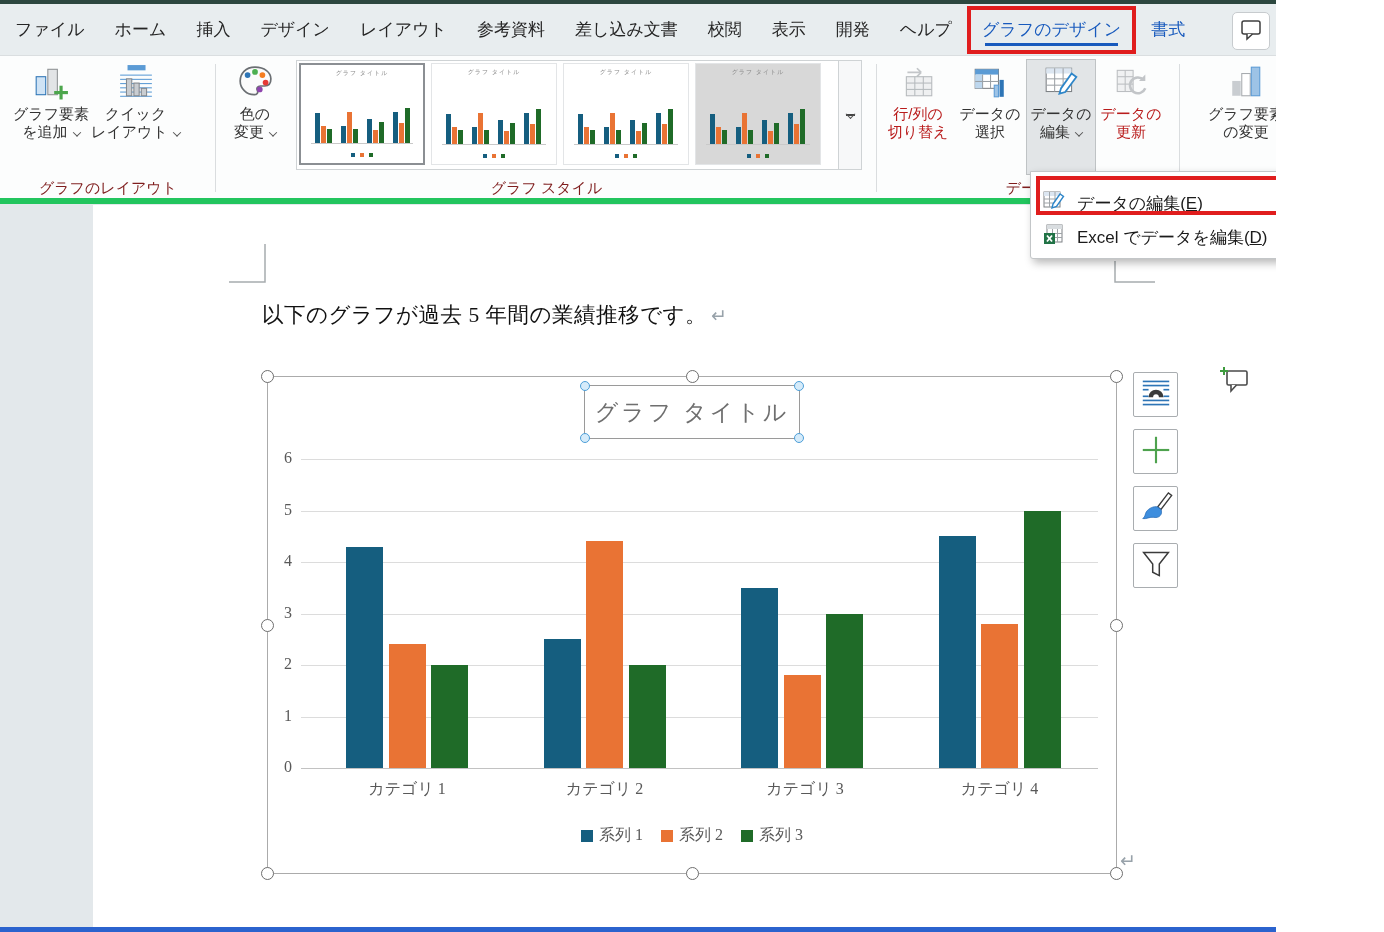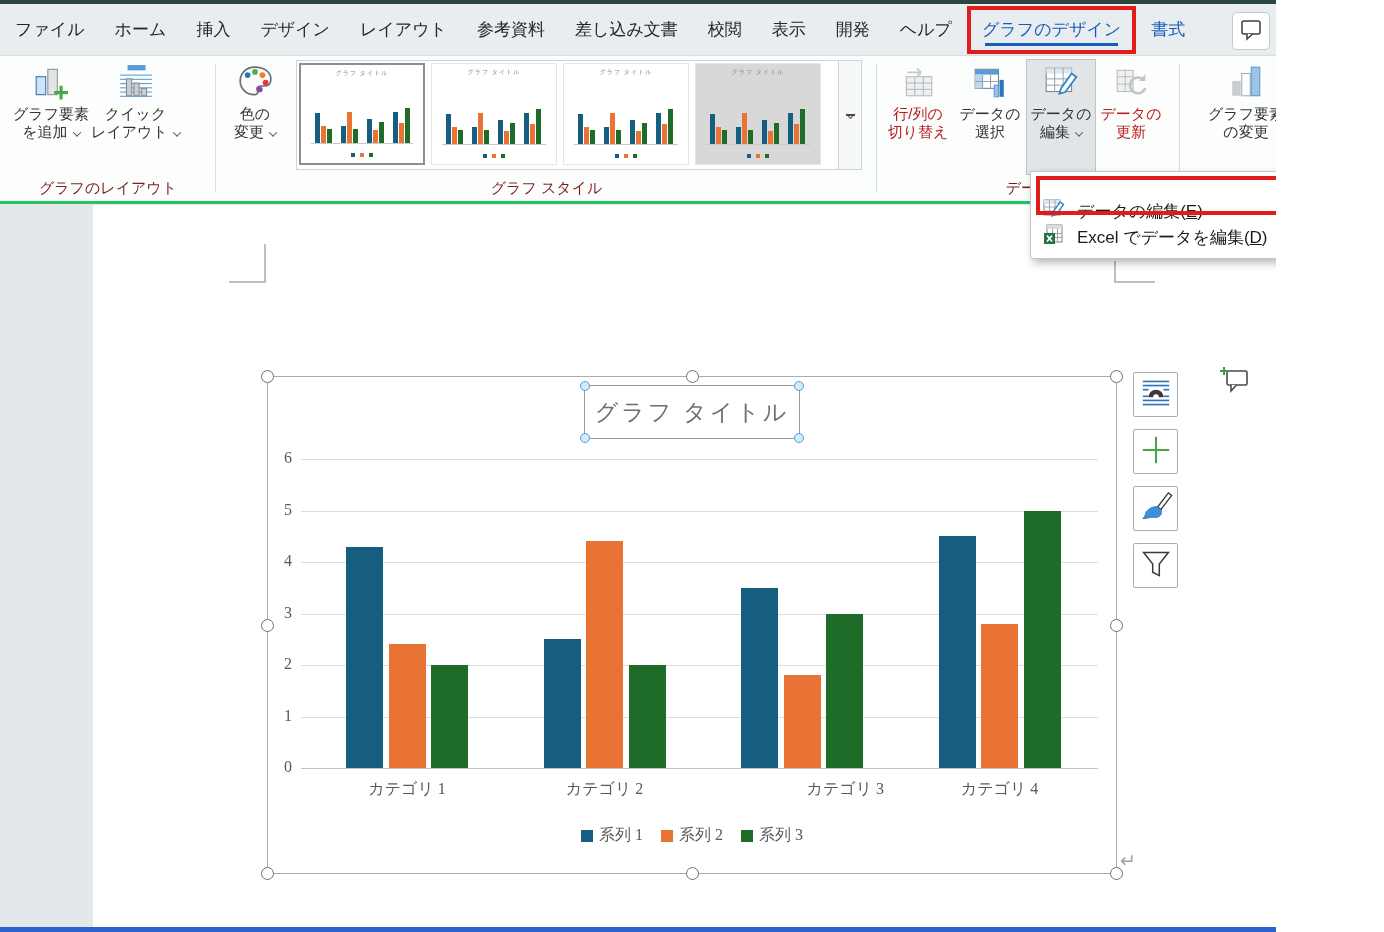--- a/index.html
+++ b/index.html
@@ -22,21 +22,21 @@
   .tab.annotated { border:4px solid #E01D1D; padding:0 11px; height:48px; }
   .tabbar-right { position:absolute; right:0; top:8px; height:40px; display:flex; gap:10px; }
   .tb-btn { width:38px; height:38px; border:1px solid #C7CBCE; border-radius:5px; background:#fff;
             display:flex; align-items:center; justify-content:center; }
   .tb-btn.wide { width:56px; gap:3px; }
   .tb-btn.share { width:52px; background:#2363DB; border-color:#2363DB; border-radius:5px 0 0 5px; margin-right:-14px; }
   .chv { display:inline-block; width:7px; height:7px; border-right:1.6px solid #555; border-bottom:1.6px solid #555;
          transform:rotate(45deg) translate(-1px,-1px); }
 
   
-  .ribbon { position:absolute; left:0; top:56px; width:1384px; height:148px; background:#FCFDFD; border-bottom:3px solid #22c55e; }
+  .ribbon { position:absolute; left:0; top:56px; width:1384px; height:148px; background:#FCFDFD; border-bottom:6px solid #22c55e; }
   .rgroup { position:absolute; top:0; height:148px; }
   .rgroup .sep { position:absolute; right:0; top:8px; height:128px; width:1px; background:#DADDDF; }
   .grplabel { position:absolute; bottom:6px; left:0; width:100%; text-align:center; font-size:15px; color:#7f1d1d; white-space:nowrap; }
   .btnrow { position:absolute; left:0; top:3px; display:flex; align-items:flex-start; }
   .bigbtn { display:flex; flex-direction:column; align-items:center; padding-top:4px; height:116px; border:1px solid transparent; }
   .bigbtn .ic { width:36px; height:36px; margin-bottom:5px; }
   .bigbtn .lbl { font-size:15px; line-height:18px; color:#333; text-align:center; white-space:nowrap; }
   .bigbtn.disabled .lbl { color:#b91c1c; }
   .bigbtn.pressed { background:#E2E5E7; border:1px solid #BFC3C5; }
   .bigbtn .chv { width:6px; height:6px; margin-left:2px; }
@@ -423,20 +423,23 @@
 
   <div class="page"></div>
 
   <svg class="cropmark" style="left:228px;top:243px;" width="42" height="42">
       <path d="M37 1 V39 H1" fill="none" stroke="#A7ACAF" stroke-width="1.5"></path>
     </svg>
   <svg class="cropmark" style="left:1114px;top:260px;" width="42" height="42">
       <path d="M1 1 V22 H41" fill="none" stroke="#A7ACAF" stroke-width="1.5"></path>
     </svg>
 
+  <div class="para">
+    <span>以下のグラフが過去 5 年間の業績推移です。</span><span class="retmark">↵</span>
+  </div>
 
   <div class="chart-frame">
     <div style="position:absolute;left:0;top:0;width:100%;height:100%;">
         <div class="gridline zero" style="top: 391px;"></div>
         <div class="ytick" style="top: 381px;">0</div>
         <div class="gridline" style="top: 339.5px;"></div>
         <div class="ytick" style="top: 329.5px;">1</div>
         <div class="gridline" style="top: 288px;"></div>
         <div class="ytick" style="top: 278px;">2</div>
         <div class="gridline" style="top: 236.5px;"></div>
@@ -451,21 +454,21 @@
         <div class="bar" style="left: 120.7px; top: 267.4px; height: 123.6px; background: rgb(233, 115, 52);"></div>
         <div class="bar" style="left: 163.4px; top: 288px; height: 103px; background: rgb(31, 107, 40);"></div>
         <div class="cat-label" style="left: 77px;">カテゴリ 1</div>
         <div class="bar" style="left: 275.5px; top: 262.25px; height: 128.75px; background: rgb(21, 94, 127);"></div>
         <div class="bar" style="left: 318.2px; top: 164.4px; height: 226.6px; background: rgb(233, 115, 52);"></div>
         <div class="bar" style="left: 360.9px; top: 288px; height: 103px; background: rgb(31, 107, 40);"></div>
         <div class="cat-label" style="left: 274.5px;">カテゴリ 2</div>
         <div class="bar" style="left: 473px; top: 210.75px; height: 180.25px; background: rgb(21, 94, 127);"></div>
         <div class="bar" style="left: 515.7px; top: 298.3px; height: 92.7px; background: rgb(233, 115, 52);"></div>
         <div class="bar" style="left: 558.4px; top: 236.5px; height: 154.5px; background: rgb(31, 107, 40);"></div>
-        <div class="cat-label" style="left: 492px; text-align: right;">カテゴリ 3</div>
+        <div class="cat-label" style="left: 475px;">カテゴリ 3</div>
         <div class="bar" style="left: 670.5px; top: 159.25px; height: 231.75px; background: rgb(21, 94, 127);"></div>
         <div class="bar" style="left: 713.2px; top: 246.8px; height: 144.2px; background: rgb(233, 115, 52);"></div>
         <div class="bar" style="left: 755.9px; top: 133.5px; height: 257.5px; background: rgb(31, 107, 40);"></div>
         <div class="cat-label" style="left: 669.5px;">カテゴリ 4</div>
       </div>
     <div class="chart-legend">
         <div class="leg-item">
           <span class="swatch" style="background: rgb(21, 94, 127);"></span>
           <span>系列 1</span>
         </div>
@@ -546,21 +549,21 @@
           <path d="M11 19 v6 l5.5 -6" fill="#fff" stroke="#4A4A4A" stroke-width="1.6"></path>
           <g stroke="#3E9B3E" stroke-width="2">
             <line x1="4" y1="1" x2="4" y2="9"></line>
             <line x1="0" y1="5" x2="8" y2="5"></line>
           </g>
         </svg>
     </span>
   </div>
 
   <div class="menu">
-    <div class="menu-item" style="top:20px;">
+    <div class="menu-item" style="top:12px;">
       <span>
         <svg width="22" height="22" viewBox="0 0 22 22">
             <rect x="1" y="2" width="16" height="15" fill="#fff" stroke="#7E8286"></rect>
             <rect x="1" y="2" width="16" height="4" fill="#DCE6F1"></rect>
             <line x1="6.5" y1="2" x2="6.5" y2="17" stroke="#9FA4A8"></line>
             <line x1="12" y1="2" x2="12" y2="17" stroke="#9FA4A8"></line>
             <line x1="1" y1="9" x2="17" y2="9" stroke="#9FA4A8"></line>
             <line x1="1" y1="13" x2="17" y2="13" stroke="#9FA4A8"></line>
             <path d="M10 14 L17 4 l3.5 2.5 -7 10 -4.5 1.5 Z" fill="#fff" stroke="#2E86C9" stroke-width="1.4"></path>
           </svg>

